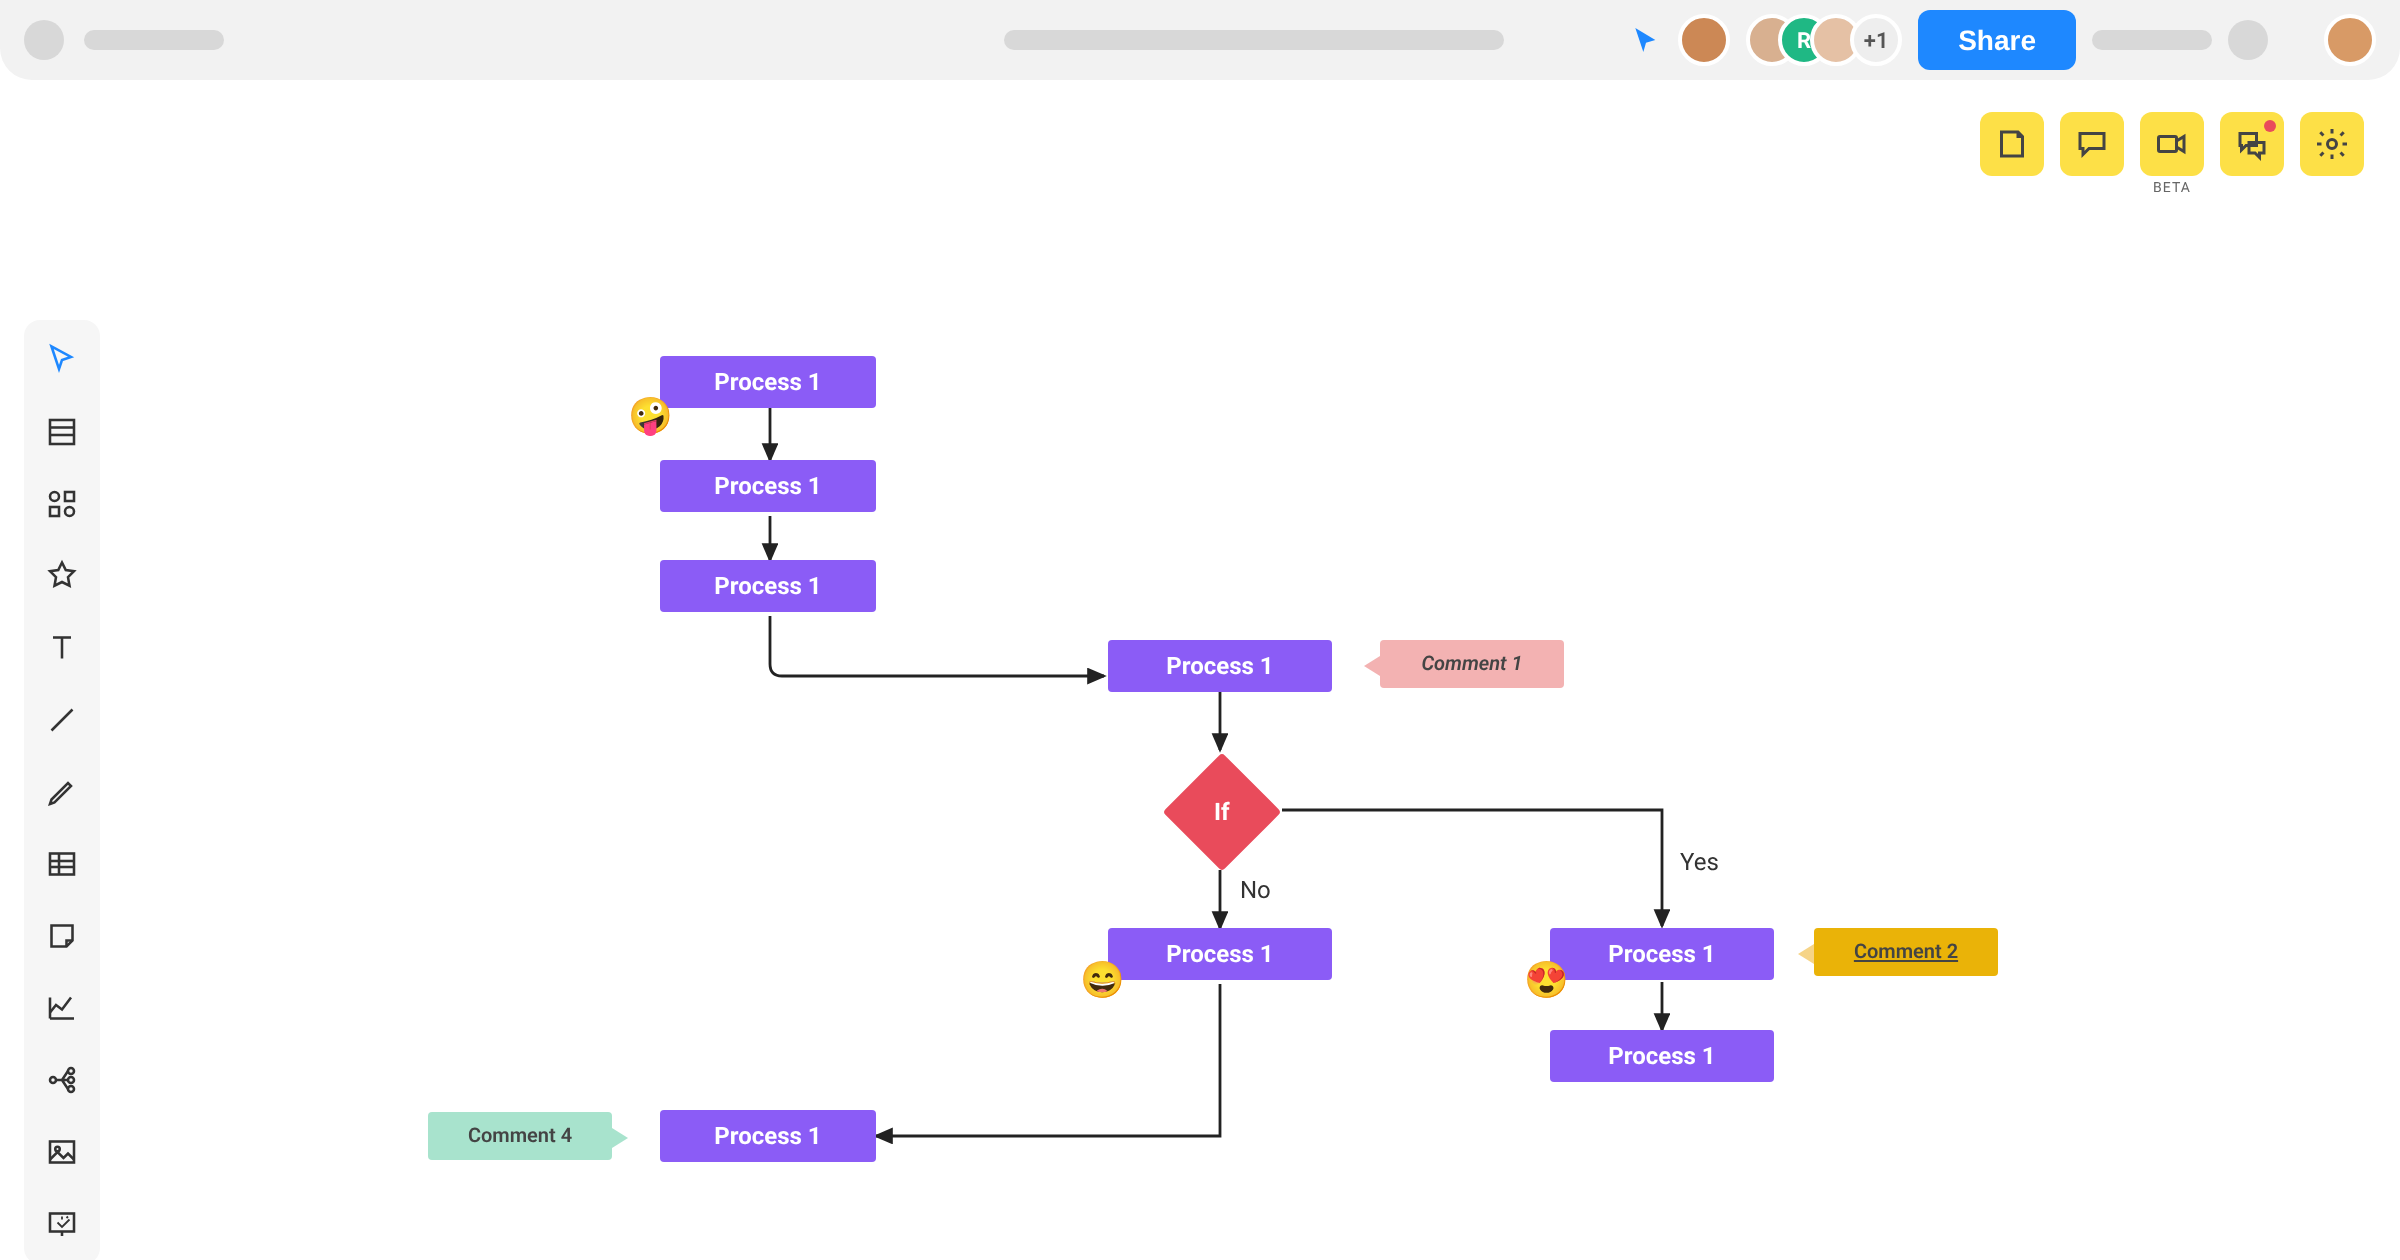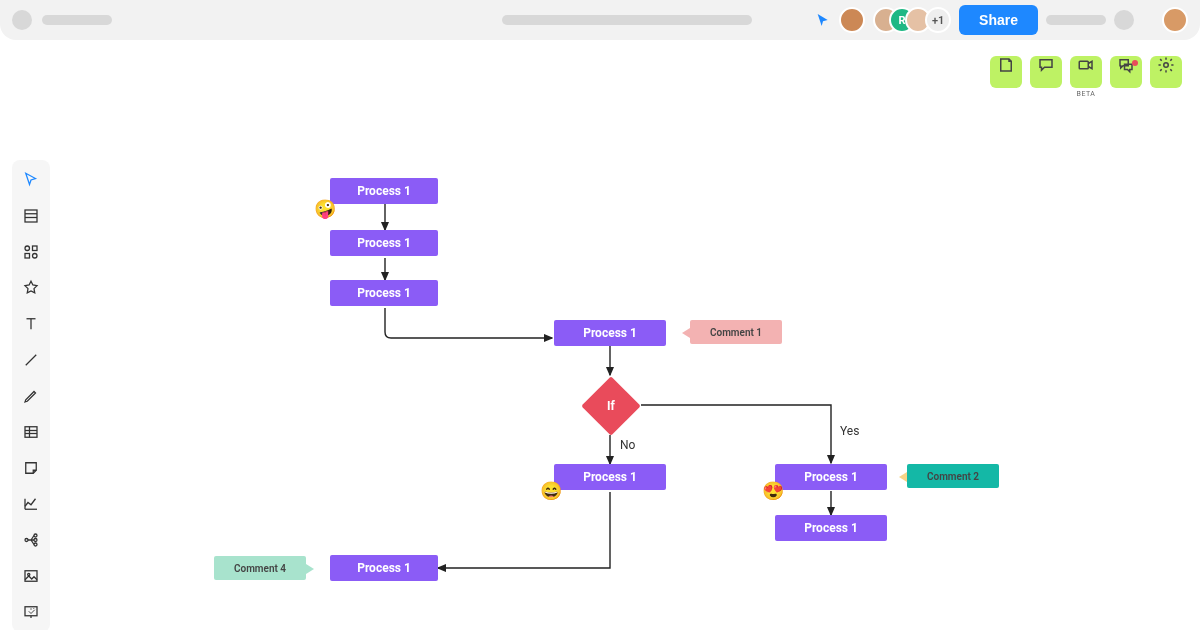--- a/index.html
+++ b/index.html
@@ -61,23 +61,23 @@
   .right-avatar { margin-left:20px; }
 
   
   .actionbar {
     position:absolute;
     top:56px; right:18px;
     display:flex; gap:8px;
   }
   .action-btn {
     width:32px; height:32px;
-    background:#bef264;
+    background:#fde047;
     border-radius:6px;
-    display:flex; align-items:flex-start; justify-content:center;
+    display:flex; align-items:center; justify-content:center;
     cursor:pointer;
     position:relative;
   }
   .action-btn svg { width:18px; height:18px; stroke:#444; fill:none; stroke-width:2; }
   .beta-label {
     position:absolute; bottom:-10px; left:0; right:0;
     font-size:7px; text-align:center; color:#666; letter-spacing:0.5px;
   }
   .notif-dot {
     position:absolute; top:4px; right:4px;
@@ -124,22 +124,22 @@
   }
   .node.decision span { transform:rotate(-45deg); }
 
   .comment-bubble {
     position:absolute;
     font-size:10px; font-weight:600;
     display:flex; align-items:center; justify-content:center;
     border-radius:2px;
     color:#444;
   }
-  .comment-bubble.c1 { background:#f3b2b2; }
-  .comment-bubble.c2 { background:#14b8a6; }
+  .comment-bubble.c1 { background:#f3b2b2;font-style:italic; }
+  .comment-bubble.c2 { background:#eab308;text-decoration:underline; }
   .comment-bubble.c3 { background:#a8e3cd; }
 
   
   .tail {
     position:absolute; width:0; height:0;
   }
 
   .emoji {
     position:absolute;
     width:22px; height:22px;

